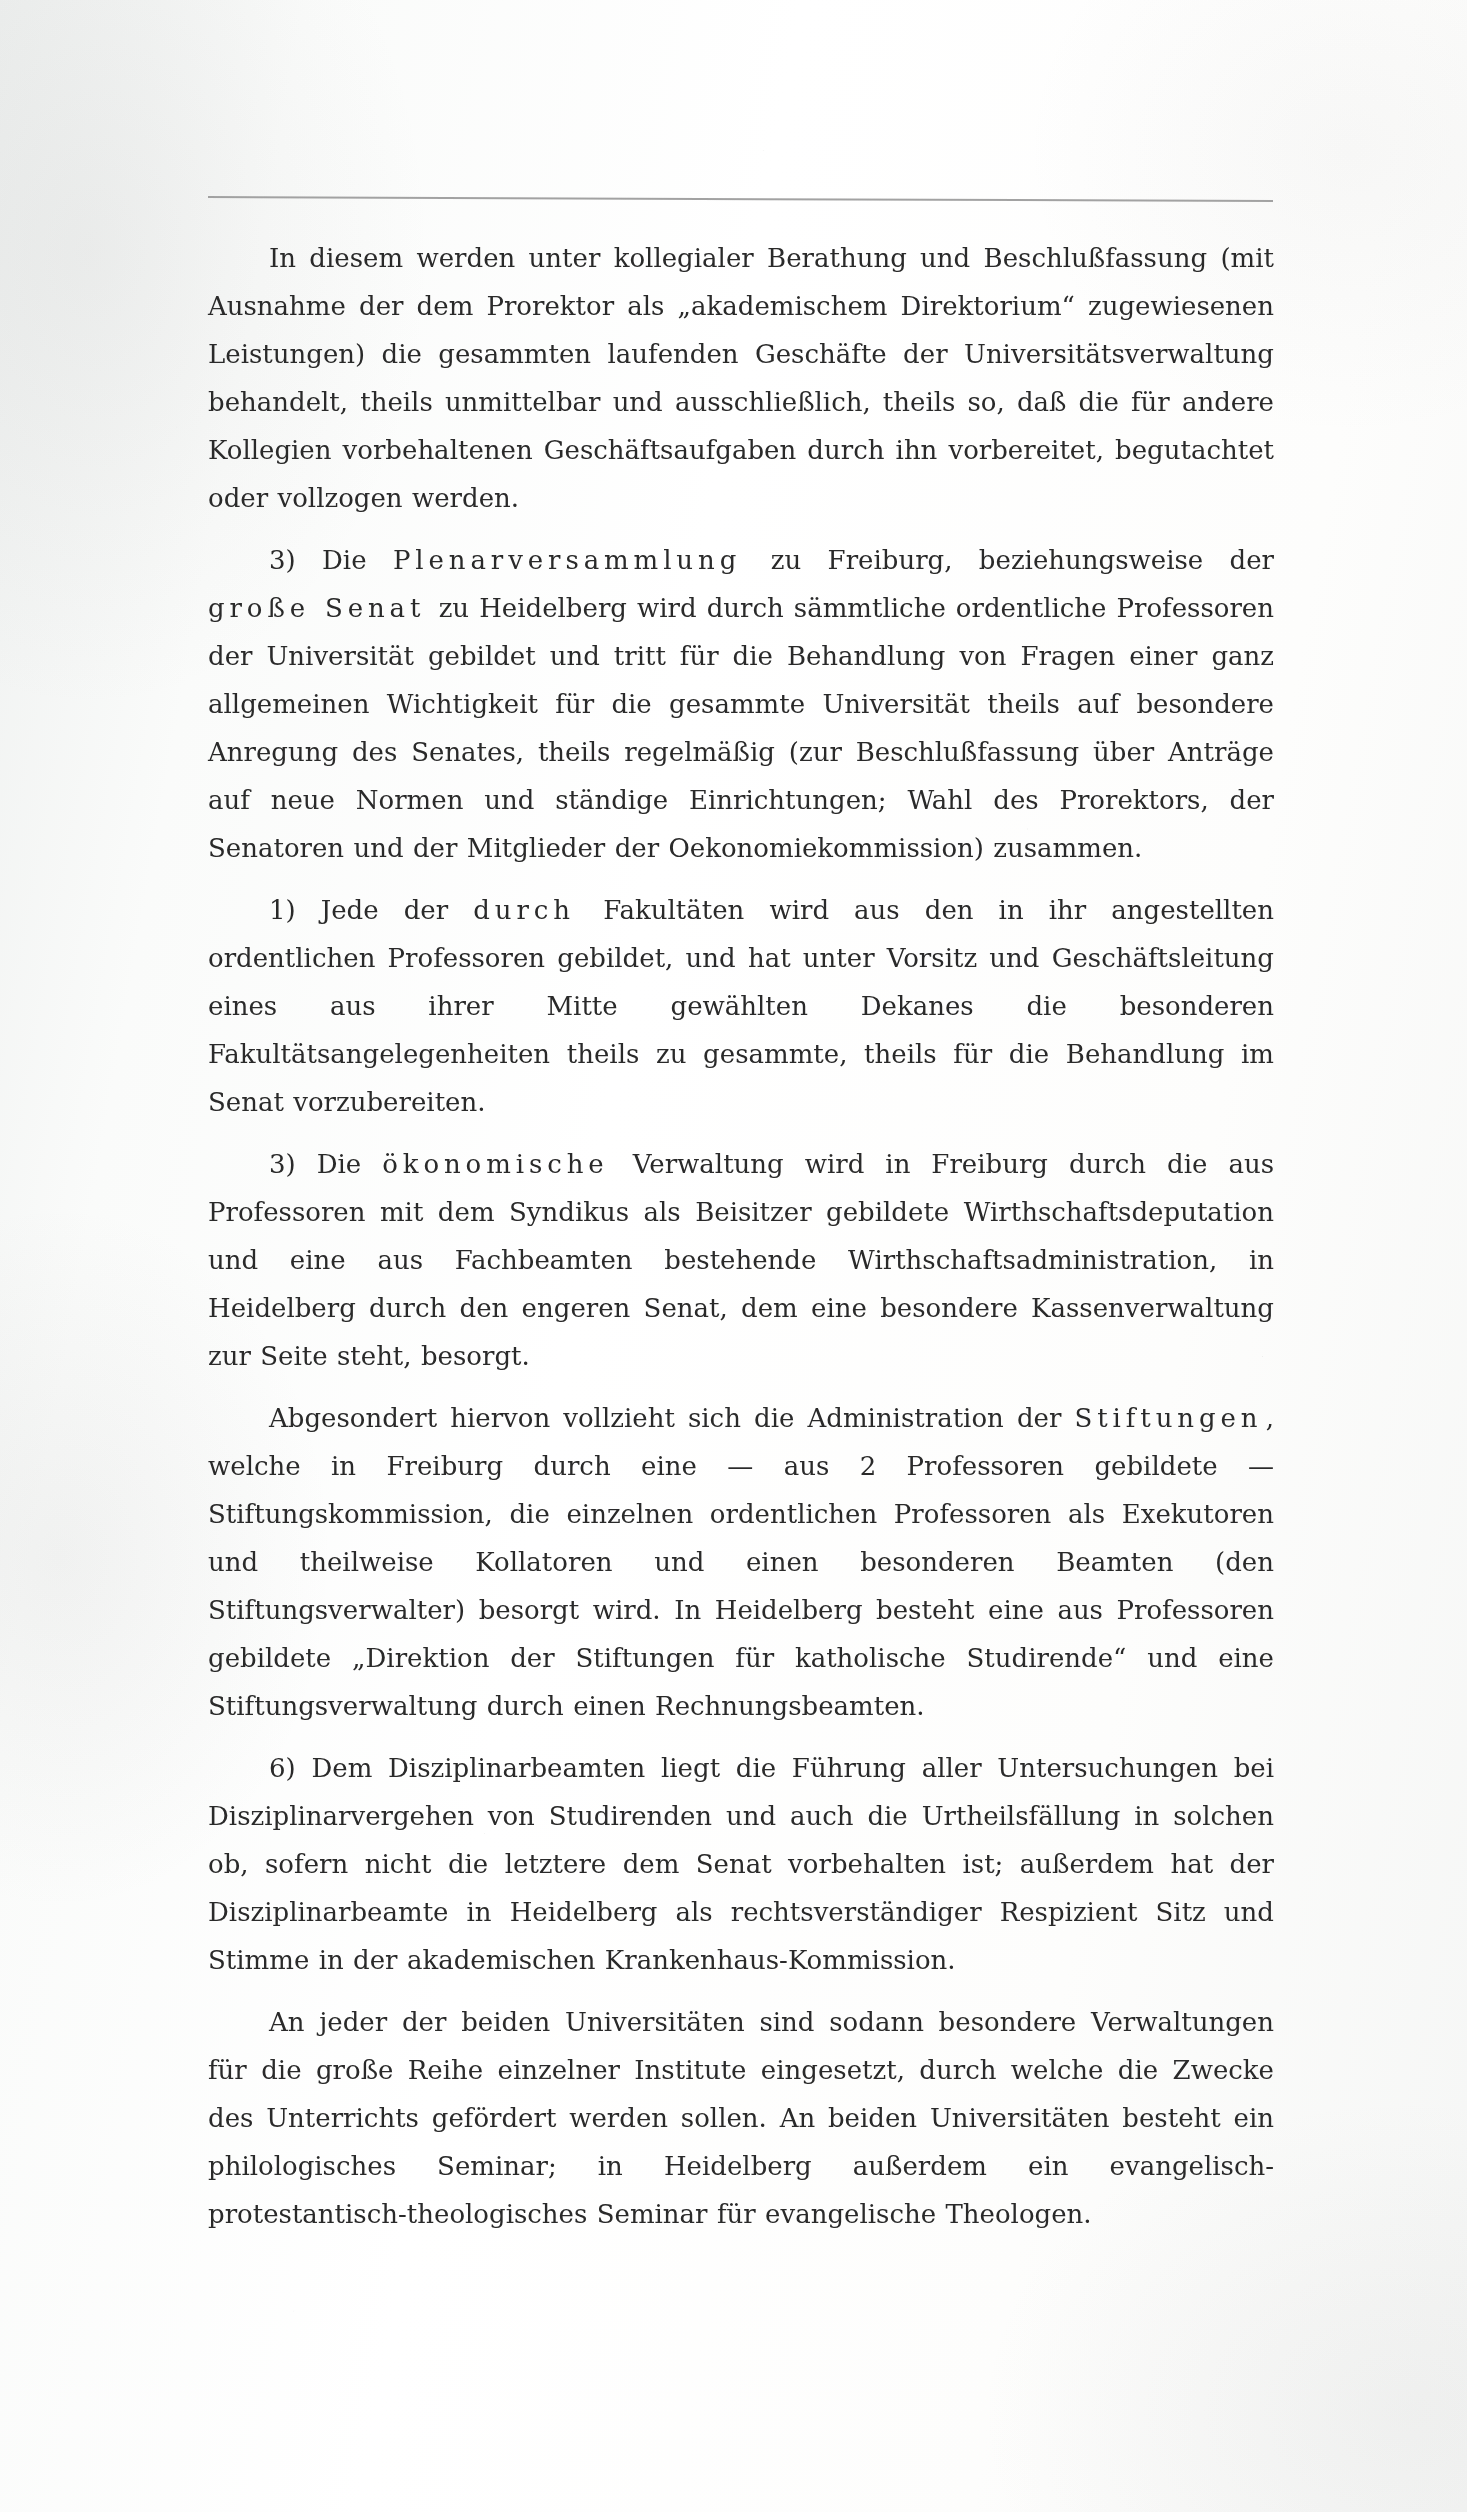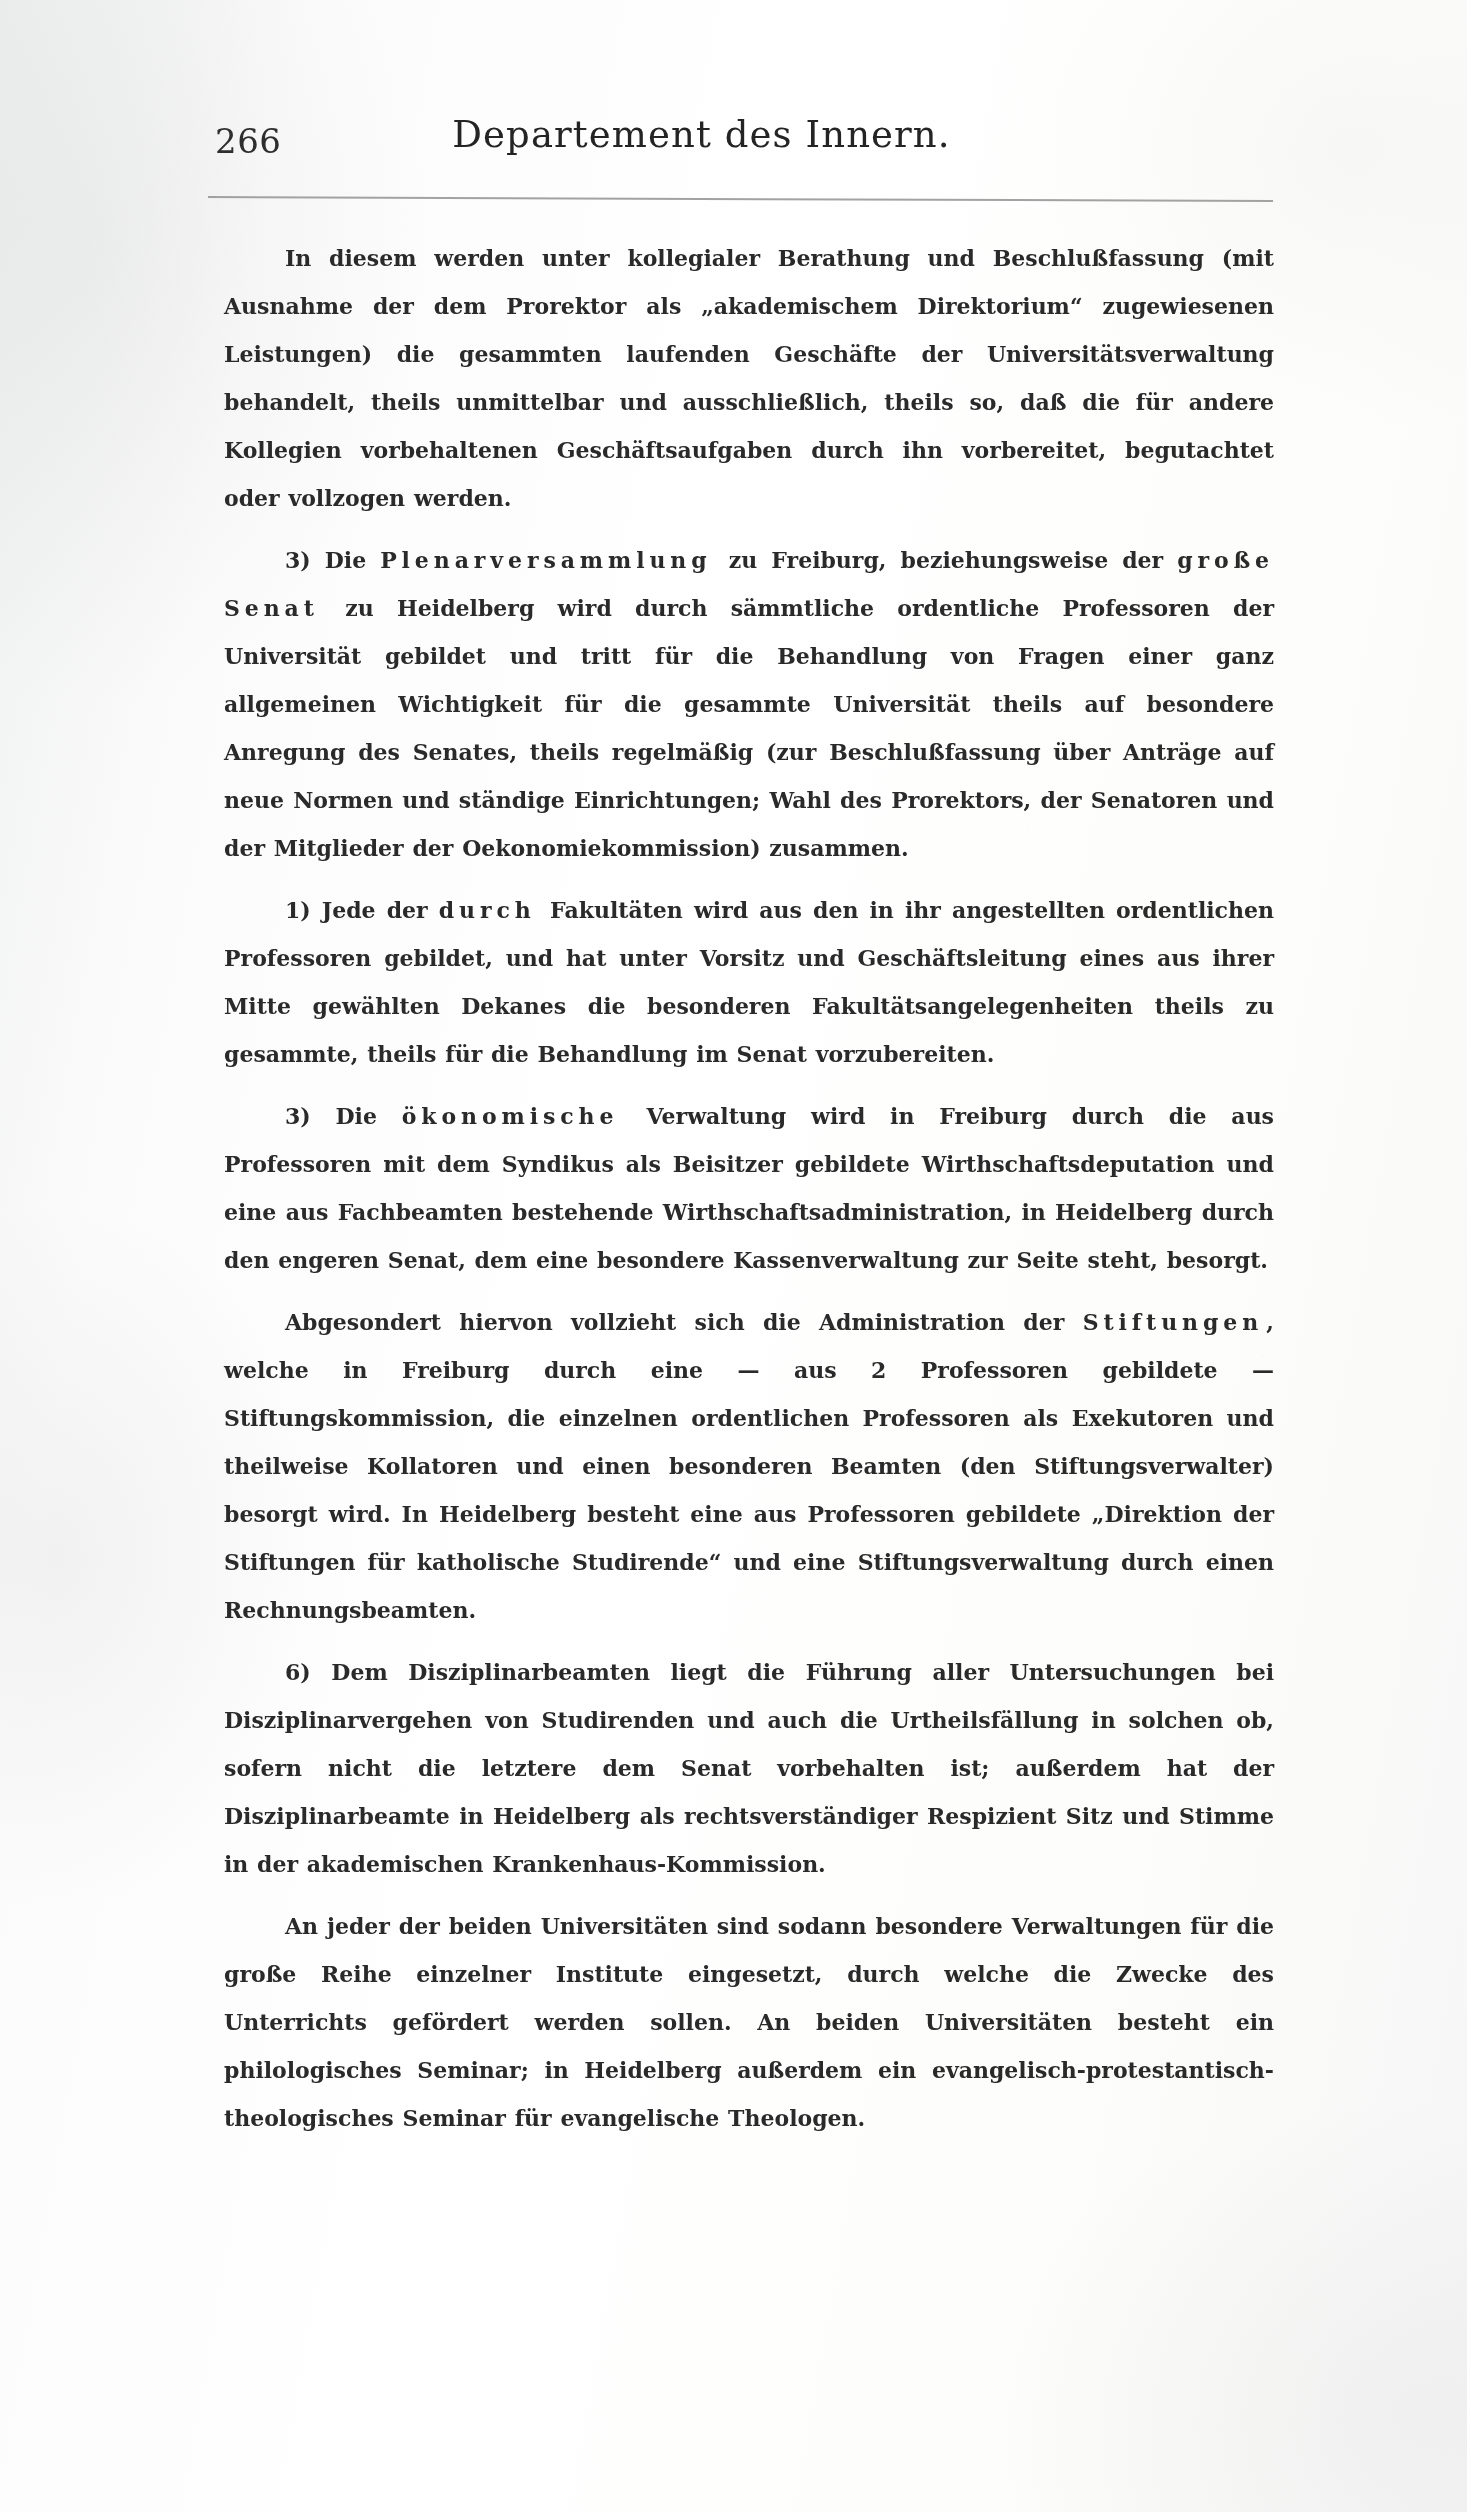--- a/index.html
+++ b/index.html
@@ -85,29 +85,28 @@
 
   
   .body {
     position: absolute;
     left: 208px;
     top: 234px;
     width: 1066px;
   }
 
   p.para {
-    margin: 0 0 14px 16px;
-    font-size: 22px;
+    margin: 0 0 14px 0;
+    font-size: 26px;
     line-height: 48px;
     text-align: justify;
     text-align-last: left;
     text-indent: 61px;
     word-spacing: 1.1px;
     color: #2a2a2a;
-    font-weight: bold;
     -webkit-font-smoothing: antialiased;
   }
 
   p.para:last-child { margin-bottom: 0; }
 
   
   .sp {
     letter-spacing: 4.9px;
     margin-right: 3.3px;
   }
@@ -117,24 +116,20 @@
     font-family: "DejaVu Serif", "Liberation Serif", serif;
   }
 </style>
 </head>
 <body>
 
 <div class="page">
 
   <div class="grain"></div>
 
-  <div class="head">
-    <div class="folio fr">266</div>
-    <div class="head-title fr">Departement des Innern.</div>
-  </div>
 
   <div class="rule"></div>
 
   <div class="body" id="body-text">
       <p class="para fr"><span>In diesem werden unter kollegialer Berathung und Beschlußfassung (mit Ausnahme der dem Prorektor als „akademischem Direktorium“ zugewiesenen Leistungen) die gesammten laufenden Geschäfte der Universitätsverwaltung behandelt, theils unmittelbar und ausschließlich, theils so, daß die für andere Kollegien vorbehaltenen Geschäftsaufgaben durch ihn vorbereitet, begutachtet oder vollzogen werden.</span></p>
       <p class="para fr"><span>3) Die </span><span class="sp">Plenarversammlung</span><span> zu Freiburg, beziehungsweise der </span><span class="sp">große Senat</span><span> zu Heidelberg wird durch sämmtliche ordentliche Professoren der Universität gebildet und tritt für die Behandlung von Fragen einer ganz allgemeinen Wichtigkeit für die gesammte Universität theils auf besondere Anregung des Senates, theils regelmäßig (zur Beschlußfassung über Anträge auf neue Normen und ständige Einrichtungen; Wahl des Prorektors, der Senatoren und der Mitglieder der Oekonomiekommission) zusammen.</span></p>
       <p class="para fr"><span>1) Jede der </span><span class="sp">durch</span><span> Fakultäten wird aus den in ihr angestellten ordentlichen Professoren gebildet, und hat unter Vorsitz und Geschäftsleitung eines aus ihrer Mitte gewählten Dekanes die besonderen Fakultätsangelegenheiten theils zu gesammte, theils für die Behandlung im Senat vorzubereiten.</span></p>
       <p class="para fr"><span>3) Die </span><span class="sp">ökonomische</span><span> Verwaltung wird in Freiburg durch die aus Professoren mit dem Syndikus als Beisitzer gebildete Wirthschaftsdeputation und eine aus Fachbeamten bestehende Wirthschaftsadministration, in Heidelberg durch den engeren Senat, dem eine besondere Kassenverwaltung zur Seite steht, besorgt.</span></p>
       <p class="para fr"><span>Abgesondert hiervon vollzieht sich die Administration der </span><span class="sp">Stiftungen</span><span>, welche in Freiburg durch eine — aus 2 Professoren gebildete — Stiftungskommission, die einzelnen ordentlichen Professoren als Exekutoren und theilweise Kollatoren und einen besonderen Beamten (den Stiftungsverwalter) besorgt wird.  In Heidelberg besteht eine aus Professoren gebildete „Direktion der Stiftungen für katholische Studirende“ und eine Stiftungsverwaltung durch einen Rechnungsbeamten.</span></p>
       <p class="para fr"><span>6) Dem Disziplinarbeamten liegt die Führung aller Untersuchungen bei Disziplinarvergehen von Studirenden und auch die Urtheilsfällung in solchen ob, sofern nicht die letztere dem Senat vorbehalten ist; außerdem hat der Disziplinarbeamte in Heidelberg als rechtsverständiger Respizient Sitz und Stimme in der akademischen Krankenhaus-Kommission.</span></p>

